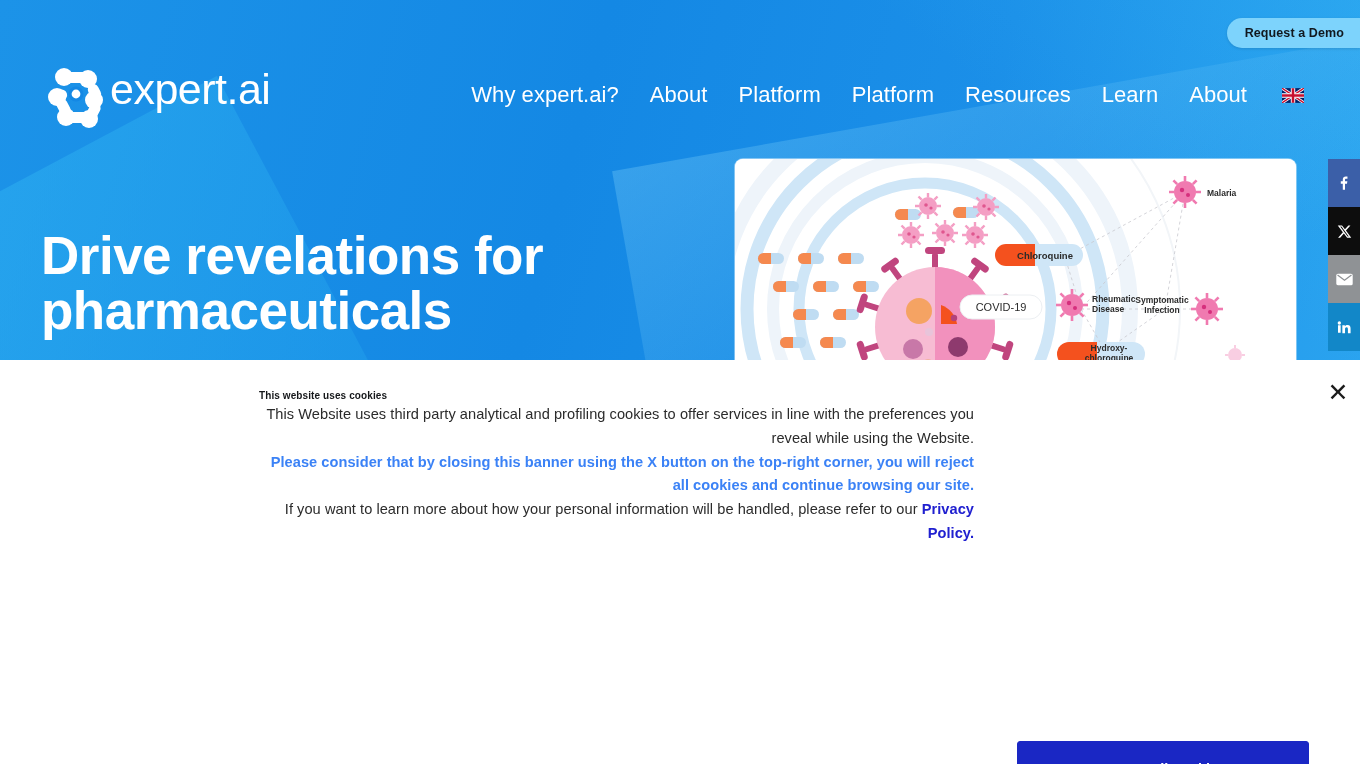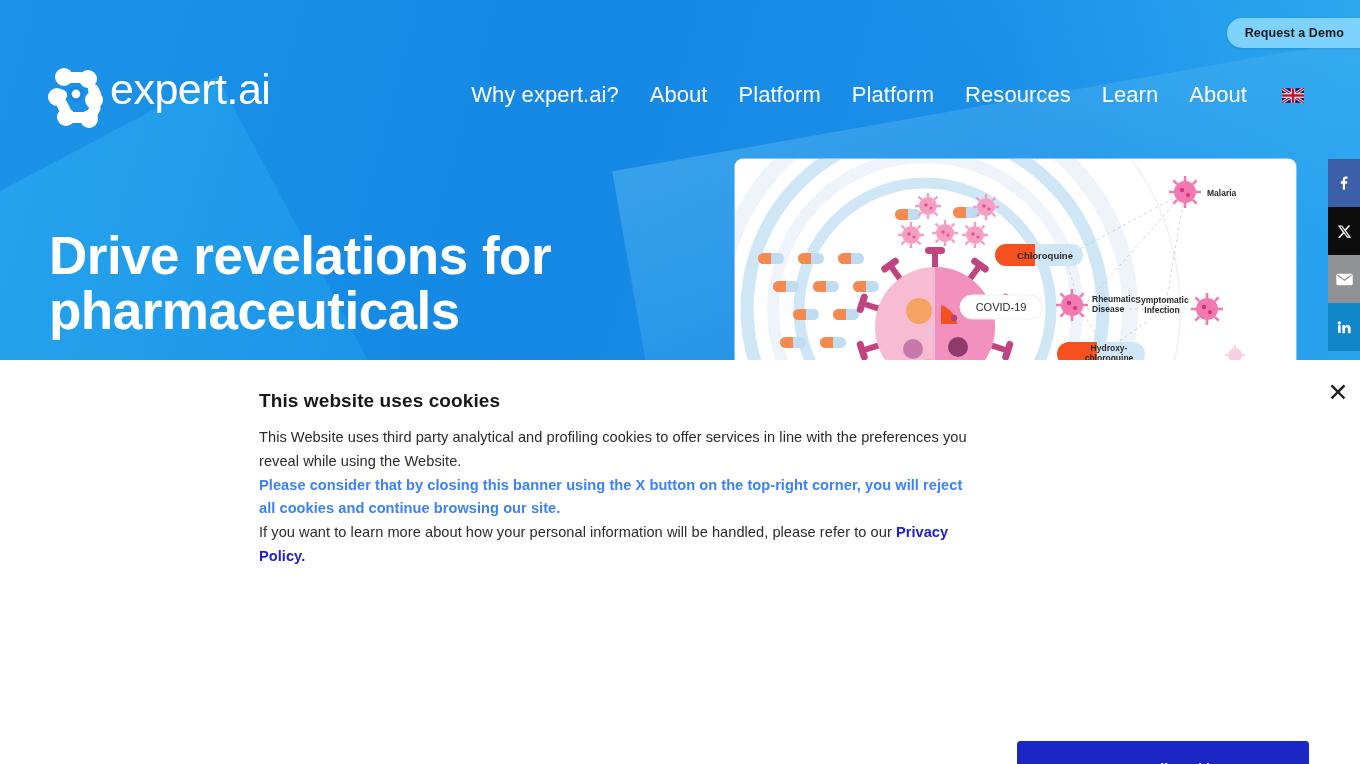--- a/index.html
+++ b/index.html
@@ -95,21 +95,20 @@
   
   #hero-title {
     position: absolute; left: 41px; top: 228px;
     color: #ffffff;
     font-size: 53px;
     font-weight: bold;
     line-height: 1.04;
     letter-spacing: -.5px;
     max-width: 620px;
     z-index: 4;
-    margin-left: 8px;
   }
 
   
   #hero-card {
     position: absolute; left: 735px; top: 159px;
     width: 561px; height: 205px;
     background: #ffffff;
     border-radius: 8px 8px 0 0;
     overflow: hidden;
     z-index: 4;
@@ -147,27 +146,28 @@
     cursor: pointer;
     font-family: "DejaVu Sans", sans-serif;
     font-weight: 300;
   }
 
   #cb-body {
     position: absolute; left: 259px; top: 30px;
     width: 715px;
   }
   #cb-heading {
-    font-size: 19px; font-weight: bold; color: #15171a;
-    margin-bottom: 14px;
+    font-size: 10px; font-weight: bold; color: #15171a;
+    margin-bottom: 2px;
     letter-spacing: .1px;
   }
   .cb-para {
     font-size: 14.6px; color: #2b2b2b; line-height: 1.63;
     letter-spacing: .05px;
+    text-align: right;
   }
   .cb-para.bold { font-weight: bold; color: #3b82f6; }
   #cb-privacy-link {
     color: #2020d0; font-weight: bold; text-decoration: none; cursor: pointer;
     font-size: 14.6px;
   }
 
   #cb-actions {
     position: absolute; left: 1017px; top: 381px;
     width: 292px;

